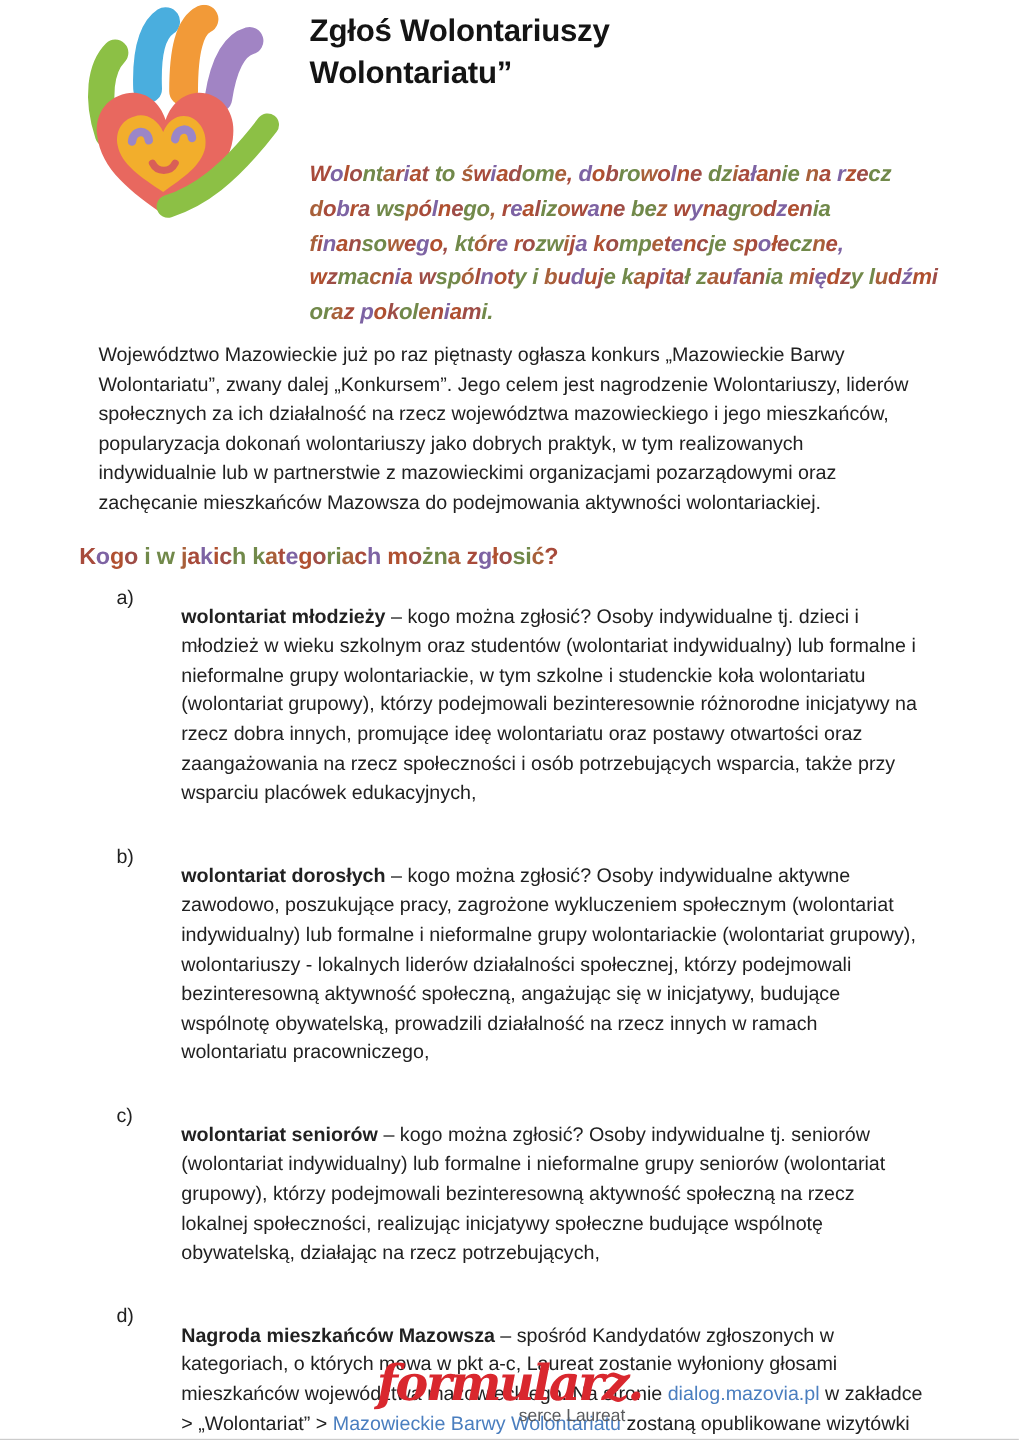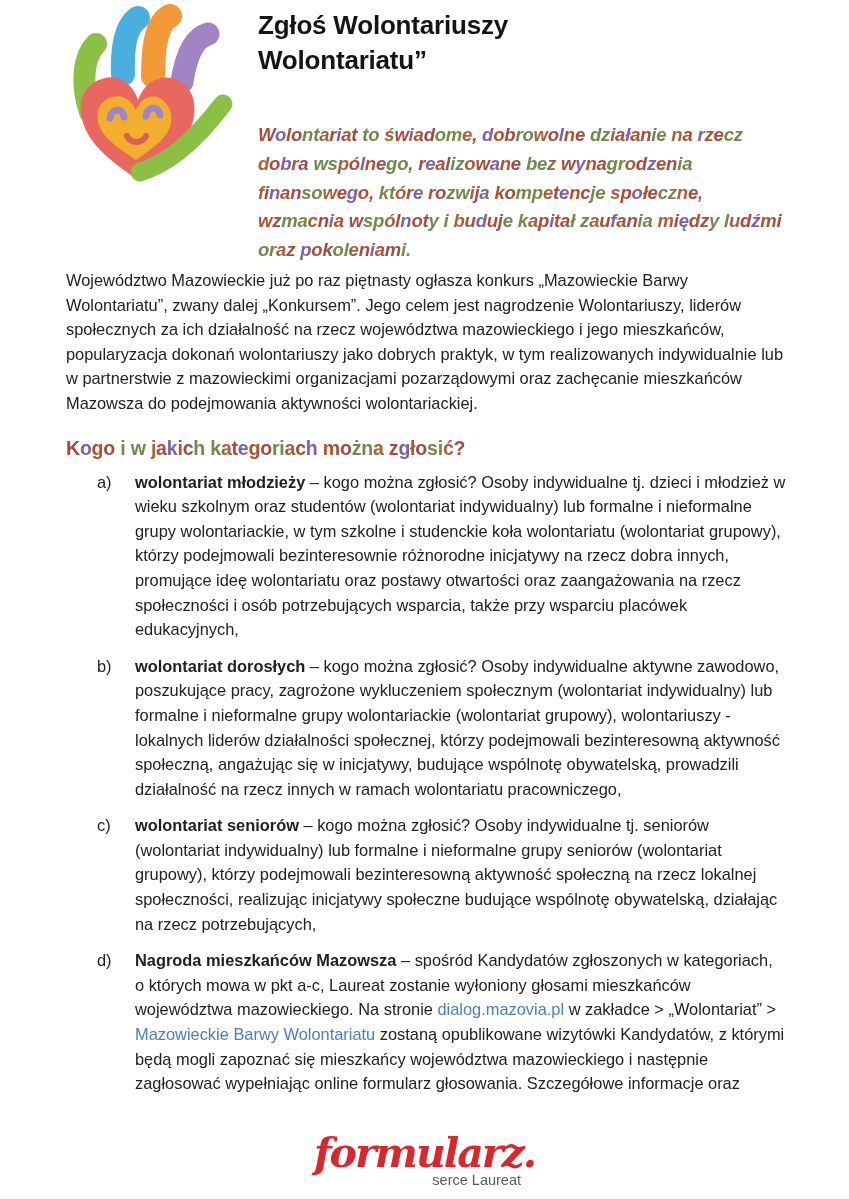--- a/index.html
+++ b/index.html
@@ -10,27 +10,27 @@
   }
   .page{position:absolute;inset:0;background:#fff;overflow:hidden;border-bottom:1px solid #cccccc;}
 
   
   .logo{position:absolute;left:60px;top:4px;width:192px;height:202px;}
   .doc-title{
     position:absolute;left:258px;top:8px;width:540px;
     font-size:26px;line-height:35px;font-weight:700;color:#141414;letter-spacing:-0.2px;
   }
   .quote{
-    position:absolute;left:258px;top:121px;width:532px;
+    position:absolute;left:258px;top:131px;width:532px;
     font-size:18.5px;line-height:28.8px;font-weight:700;font-style:italic;letter-spacing:-0.2px;
   }
 
   
   main{position:absolute;left:66px;top:268px;width:720px;font-size:16.4px;line-height:24.6px;}
-  main p{margin:0;}
+  main p{margin:16px;}
   .section-heading{
     font-size:19.5px;line-height:27px;font-weight:700;margin:19px 0 8px 0;letter-spacing:-0.2px;
   }
   .numline{margin:0;}
   .numline .num{display:inline-block;width:33px;}
   .cat-list{margin:0;}
   .list-item{display:flex;padding-left:31px;}
   .list-item + .list-item{margin-top:12px;}
   .marker{flex:none;width:38px;}
   .item-body{flex:1;}

